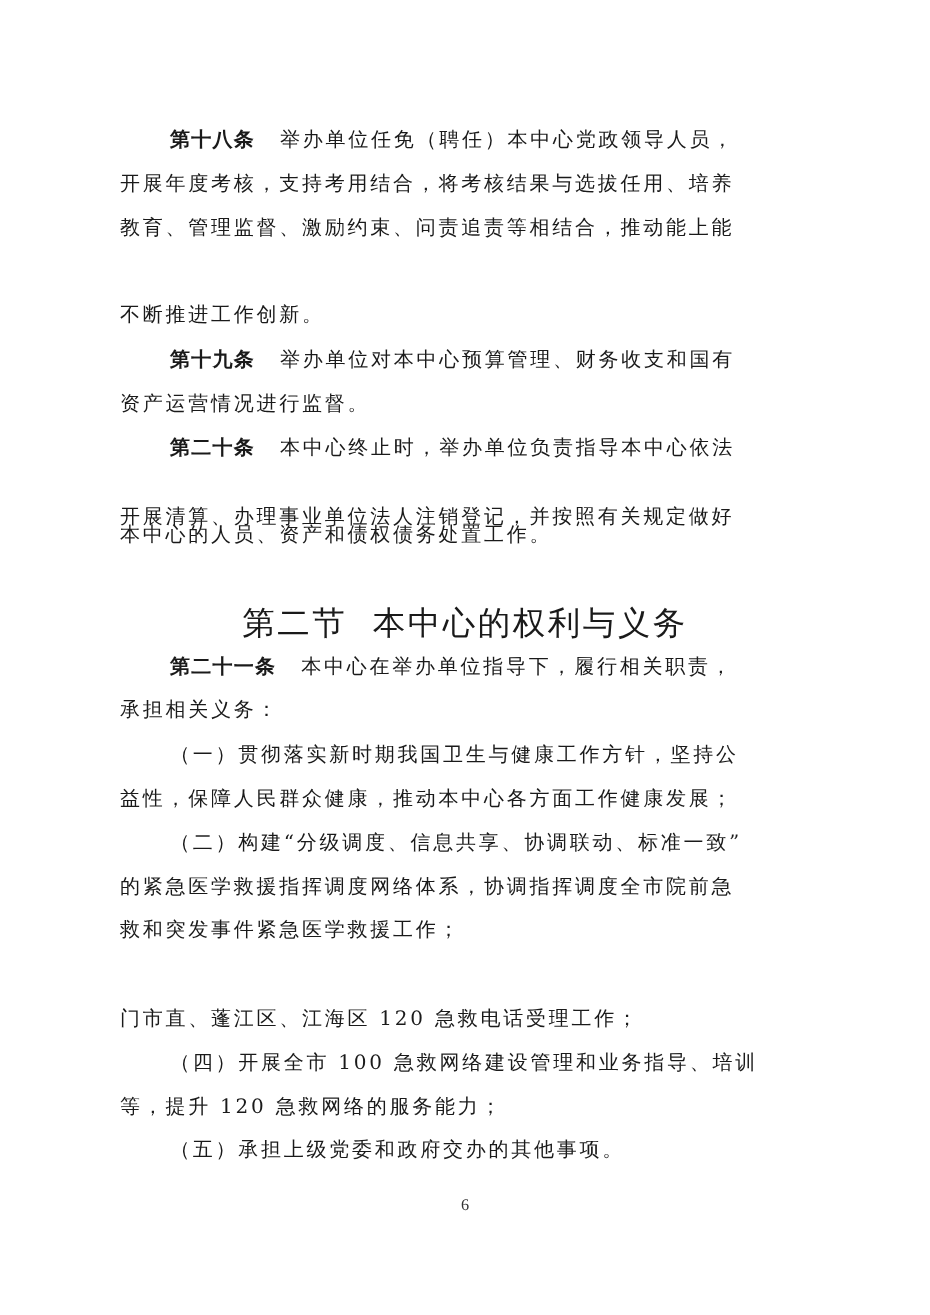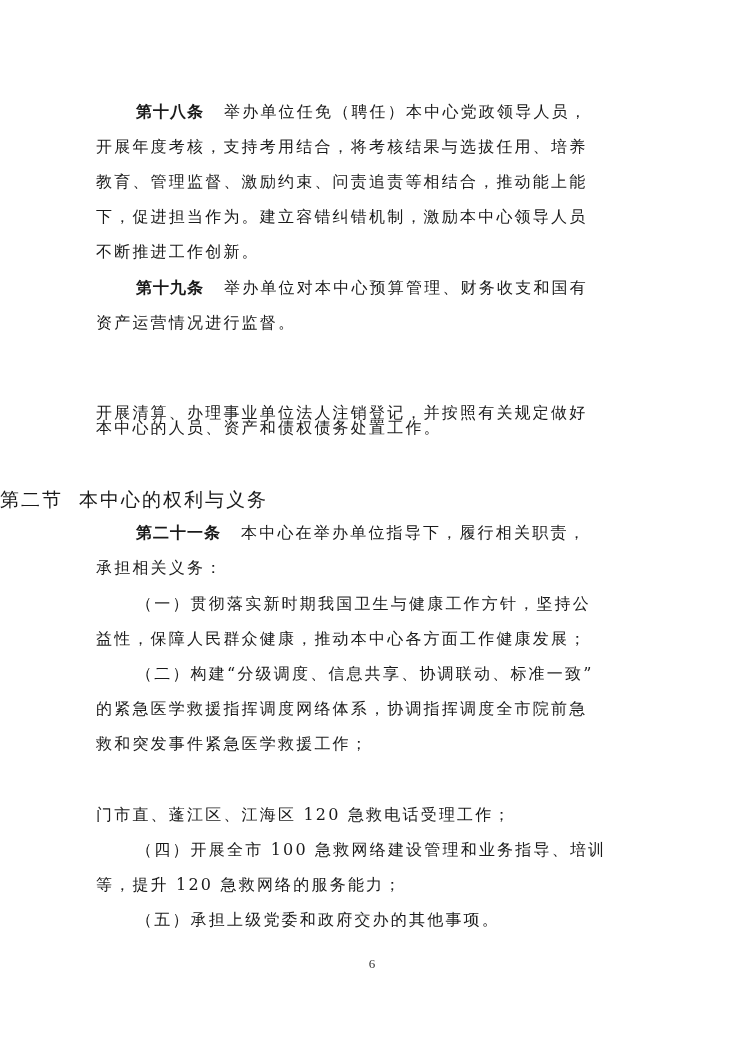--- a/index.html
+++ b/index.html
@@ -4,42 +4,44 @@
   <style>
     html, body { margin: 0; padding: 0; background: #ffffff; }
     body { width: 744px; height: 1052px; position: relative; overflow: hidden;
       font-family: "DejaVu Serif", "Liberation Serif", serif; color: #1a1a1a; }
     .page { position: absolute; left: 0; top: 0; width: 744px; height: 1052px; }
     .line { position: absolute; left: 96px; width: 556px; font-size: 16px; line-height: 24px;
       white-space: nowrap; letter-spacing: 2.2px; }
     .indent { left: 136px; width: 516px; }
     .bold { font-family: "DejaVu Sans", "Liberation Sans", sans-serif; font-weight: bold; letter-spacing: 1px; }
     .gap { display: inline-block; width: 20px; }
-    .center { left: 0; width: 744px; font-size: 19px; letter-spacing: 2px; }
+    .center { left: 0; width: 744px; text-align: center; font-size: 26px; letter-spacing: 2px; }
     .pagenum { position: absolute; top: 956px; left: 0; width: 744px; text-align: center;
       font-size: 13px; font-family: "Liberation Serif", serif; color: #333; }
   </style>
 </head>
 <body>
 
 <div class="page">
 
   <div class="line indent" style="top:100px">
     <span class="bold">第十八条</span><span class="gap"></span><span>举办单位任免（聘任）本中心党政领导人员，</span>
   </div>
   <div class="line" style="top:135px">开展年度考核，支持考用结合，将考核结果与选拔任用、培养</div>
   <div class="line" style="top:170px">教育、管理监督、激励约束、问责追责等相结合，推动能上能</div>
-  <div class="line" style="top:205px">下，促进担当作为。建立容错纠错机制，激励本中心领导人员</div>
   <div class="line" style="top:240px">不断推进工作创新。</div>
 
   <div class="line" style="top:311px">资产运营情况进行监督。</div>
   <div class="line indent" style="top:276px">
     <span class="bold">第十九条</span><span class="gap"></span><span>举办单位对本中心预算管理、财务收支和国有</span>
   </div>
 
+  <div class="line indent" style="top:346px">
+    <span class="bold">第二十条</span><span class="gap"></span><span>本中心终止时，举办单位负责指导本中心依法</span>
+  </div>
   <div class="line" style="top:401px">开展清算、办理事业单位法人注销登记，并按照有关规定做好</div>
   <div class="line" style="top:416px">本中心的人员、资产和债权债务处置工作。</div>
 
   <div class="line center" style="top:487px; white-space:pre">第二节  本中心的权利与义务</div>
 
   <div class="line indent" style="top:521px">
     <span class="bold">第二十一条</span><span class="gap"></span><span>本中心在举办单位指导下，履行相关职责，</span>
   </div>
   <div class="line" style="top:556px">承担相关义务：</div>
 

